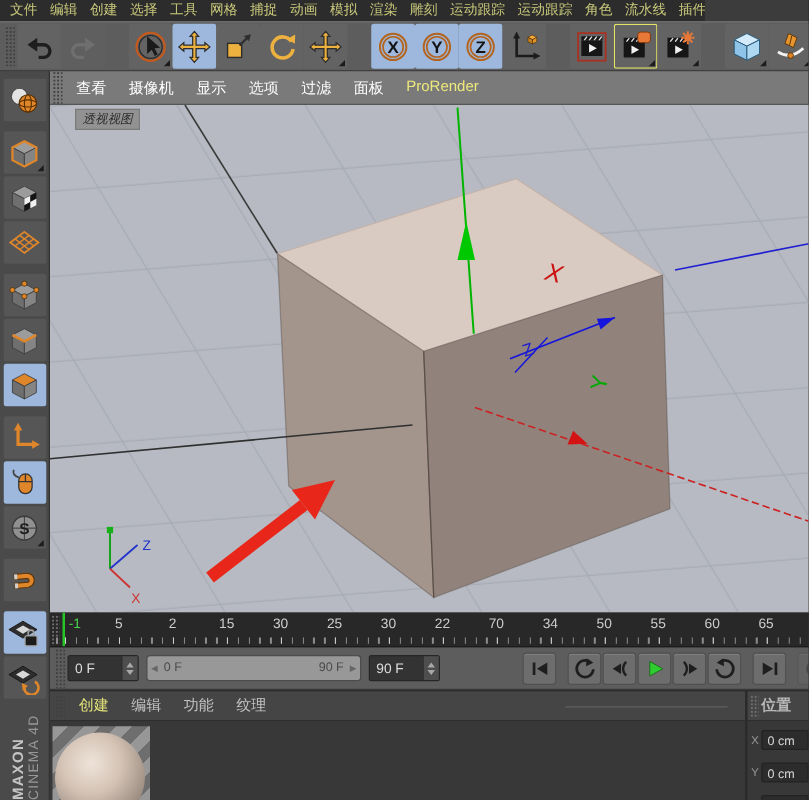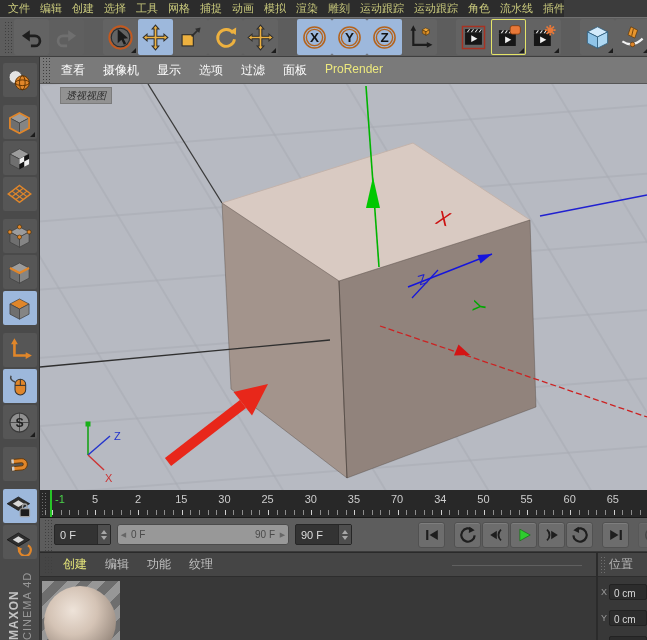--- a/index.html
+++ b/index.html
@@ -108,21 +108,21 @@
   .mat-divider { position:absolute; right:14px; top:12px; width:130px; height:1px; background:#606060; }
   .mat-thumb { position:absolute; left:2px; top:28px; width:78px; height:60px; overflow:hidden;
                background:repeating-linear-gradient(135deg,#979797 0 9px,#6e6e6e 9px 18px); }
   .mat-sphere { position:absolute; left:2px; top:5px; width:72px; height:72px; border-radius:50%;
                 background:radial-gradient(circle at 40% 34%, #eee3d9 0%, #d4c3b5 38%, #a5968a 68%, #6f6257 100%); }
 
   .coord-panel { position:absolute; left:596px; top:552px; width:51px; height:88px; background:#383838;
                  border-top:1px solid #2a2a2a; border-left:2px solid #2b2b2b; overflow:hidden; }
   .coord-header { height:24px; background:#454545; border-bottom:1px solid #2d2d2d;
                   display:flex; align-items:center; padding-left:2px; white-space:nowrap; }
-  .coord-header .ctitle { font-size:12px; color:#b8b8b8; padding-left:2px; }
+  .coord-header .ctitle { font-size:12px; color:#b8b8b8; padding-left:2px;font-weight:bold; }
   .coord-grip { width:7px; height:18px; background-image:radial-gradient(#6f6f6f 28%, transparent 32%); background-size:3px 3px; flex:0 0 auto; }
   .coord-row { display:flex; align-items:center; height:22px; margin-top:4px; padding-left:1px; }
   .coord-row .axis { width:10px; font-size:9px; color:#9a9a9a; text-align:center; }
   .coord-row .cfield { flex:1; height:16px; background:#2c2c2c; border:1px solid #222; border-radius:2px;
                        color:#d8d8d8; font-size:10px; line-height:18px; padding-left:4px; }
 </style>
 </head>
 <body>
 
 <svg width="0" height="0" style="position:absolute" aria-hidden="true">
@@ -627,21 +627,21 @@
     <div class="playhead"></div>
     <span class="cur-frame">-1</span>
     <div class="tick-nums">
 
     <span>5</span>
         <span>2</span>
         <span>15</span>
         <span>30</span>
         <span>25</span>
         <span>30</span>
-        <span>35</span>
+        <span>22</span>
         <span>70</span>
         <span>34</span>
         <span>50</span>
         <span>55</span>
         <span>60</span>
         <span>65</span>
       </div>
   </div>
 
   <div class="transport">

